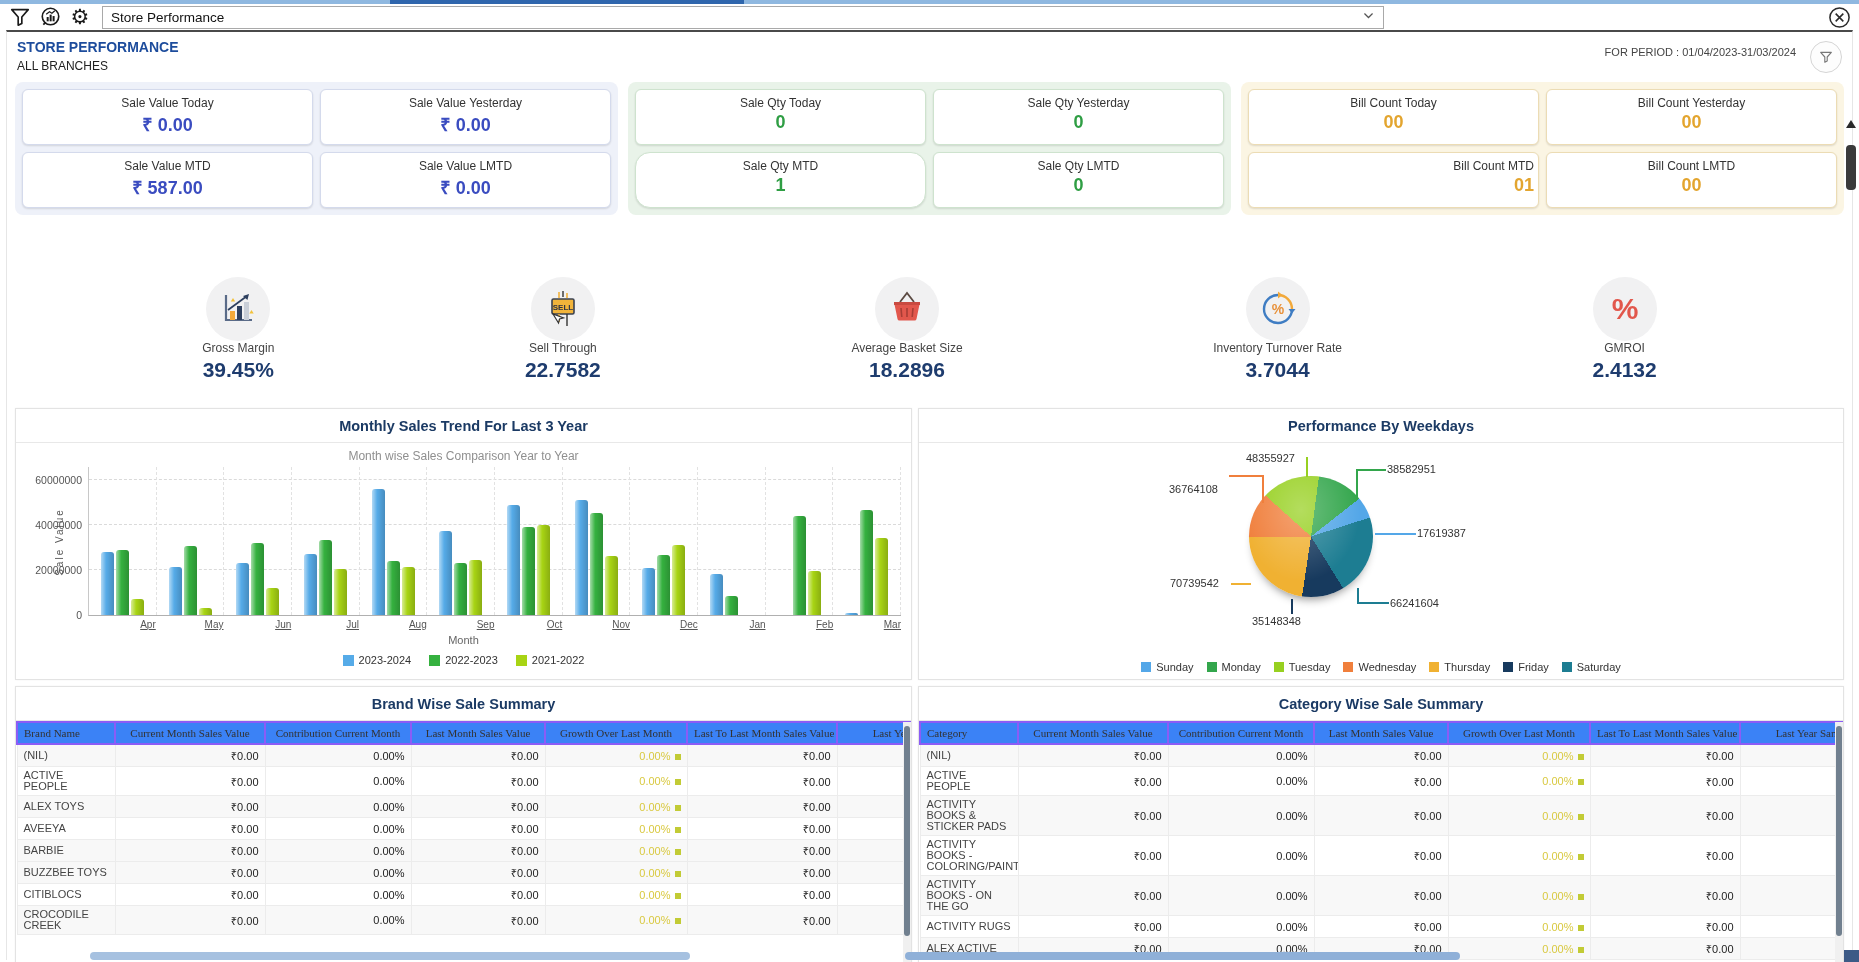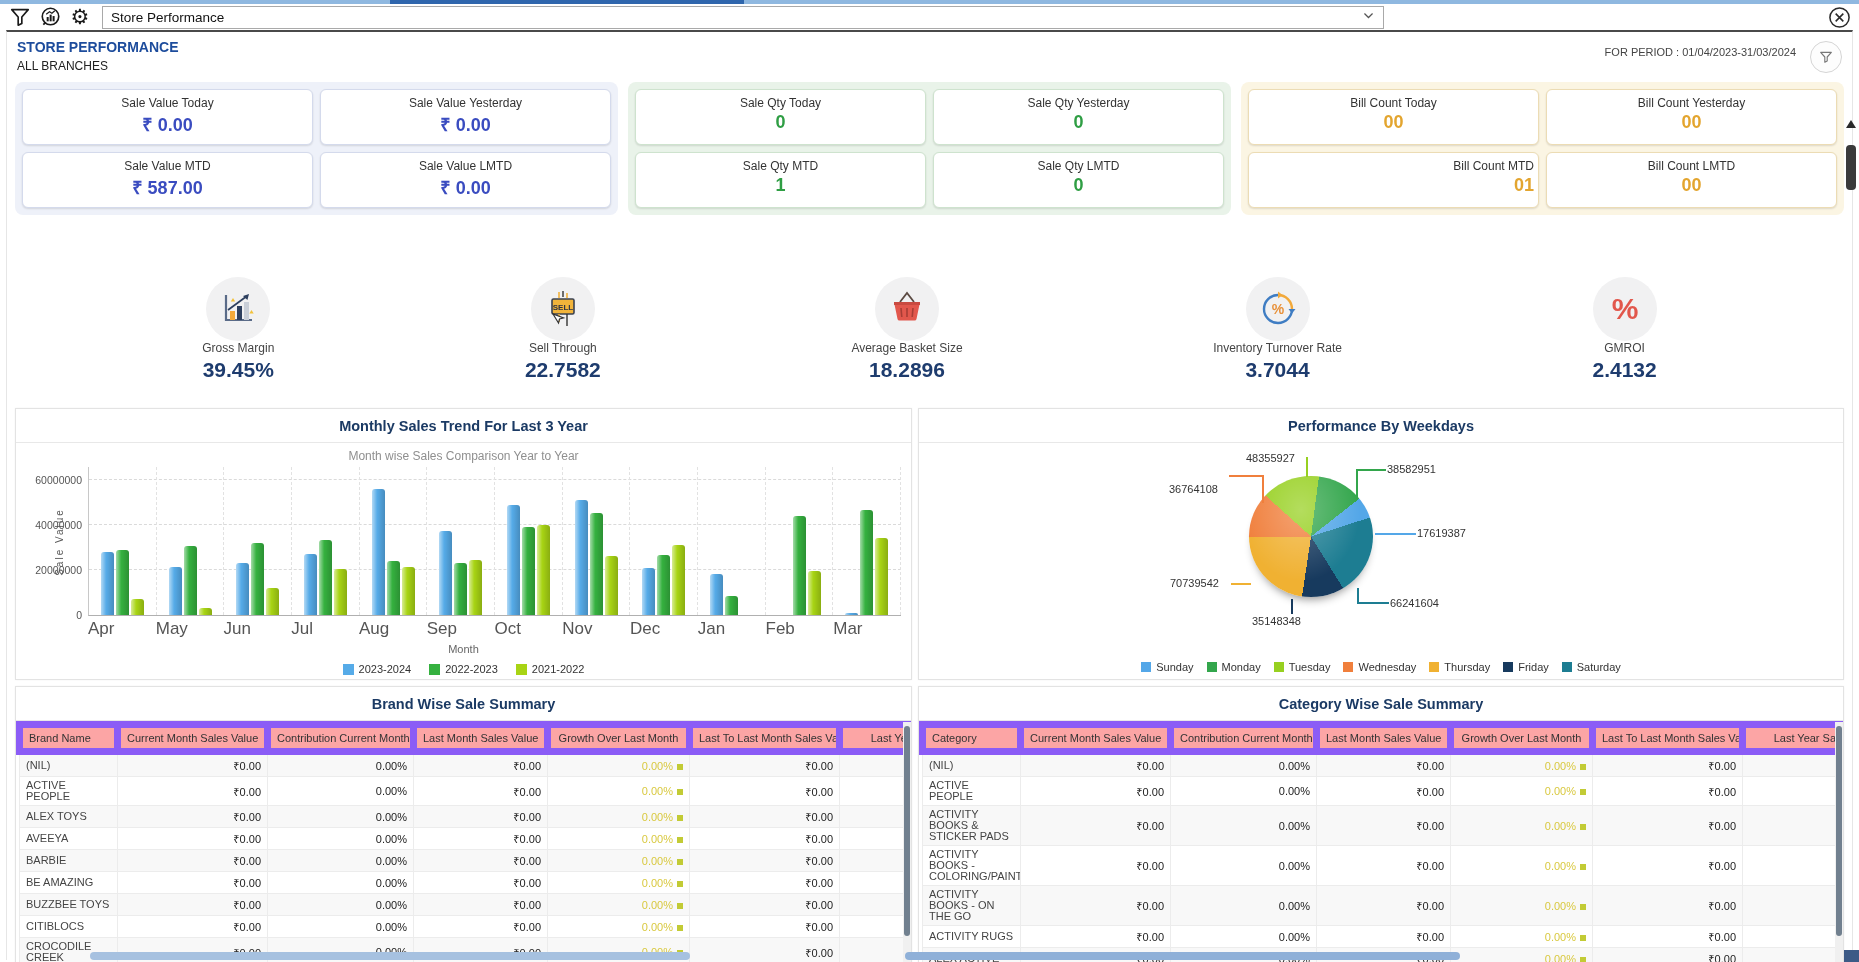--- a/index.html
+++ b/index.html
@@ -51,21 +51,21 @@
   .bar-area { position:relative; margin:2px 10px 0 72px; height:149px; }
   .plot { position:absolute; inset:0; border-bottom:1px solid #b0b0b0; border-left:1px solid #c8c8c8; }
   .gl { position:absolute; left:0; right:0; border-top:1px dashed #dadada; }
   .ytick { position:absolute; right:calc(100% + 7px); font-size:10.5px; color:#555; white-space:nowrap; }
   .y-title { position:absolute; left:-62px; top:50%; transform:translateY(-50%) rotate(-90deg);
              font-size:10px; letter-spacing:2px; color:#555; white-space:nowrap; }
   .clusters { position:absolute; inset:0; display:flex; }
   .cluster { flex:1; display:flex; align-items:flex-end; justify-content:center; gap:2px; border-right:1px dashed #e2e2e2; }
   .bar { width:13px; border-radius:3px 3px 0 0; }
   .x-labels { display:flex; margin:3px 10px 0 72px; }
-  .x-label { flex:1; text-align:left; font-size:17px; color:#555; }
+  .x-label { flex:1; text-align:right; font-size:10px; color:#555;text-decoration:underline; }
   .axis-title { text-align:center; font-size:11px; color:#666; margin-top:4px; }
   .legend { display:flex; justify-content:center; gap:18px; margin-top:8px; font-size:11px; color:#333; }
   .legend-item { display:flex; align-items:center; gap:5px; }
   .legend-swatch { width:11px; height:11px; }
   
   .pie-body { position:relative; height:237px; }
   .pie { position:absolute; left:330px; top:33px; width:124px; height:121px; border-radius:50%;
          box-shadow:0 7px 10px -5px rgba(0,0,0,.45); }
   .pie::before { content:''; position:absolute; inset:0; border-radius:50%;
                  background:radial-gradient(ellipse at 42% 28%, rgba(255,255,255,.28), rgba(255,255,255,0) 58%); }
@@ -79,22 +79,22 @@
   .pc-fri { left:333px; top:172px; } .cl-fri { left:372px; top:156px; width:2px; height:15px; }
   .pc-thu { left:251px; top:134px; } .cl-thu { left:312px; top:140px; width:20px; height:2px; }
   .pie-legend { position:absolute; left:0; right:0; top:210px; gap:13px; }
   .pie-legend .legend-swatch { width:10px; height:10px; }
   
   .tables-row { display:flex; gap:6px; padding:0 8px; margin-top:6px; height:300px; }
   .table-panel { overflow:hidden; position:relative; }
   #brandPanel { width:897px; flex:none; }
   #categoryPanel { flex:1; }
   table { border-collapse:collapse; table-layout:fixed; width:960px; font-size:11px; }
-  th { background:#fca5a5; font-weight:normal; color:#333; padding:4px 6px; border:7px solid #8b5cf6; text-align:center;
-       overflow:hidden; white-space:nowrap; }
+  th { background:#3b82f6; font-weight:normal; color:#333; padding:4px 6px; border:2px solid #8b5cf6; text-align:center;
+       overflow:hidden; white-space:nowrap;font-family:Liberation Serif, serif; }
   th.name-col { text-align:left; }
   td { padding:3px 6px; border:1px solid #ececec; text-align:right; color:#222; height:17px; overflow:hidden; }
   td.name { text-align:left; color:#444; line-height:11px; white-space:normal; max-height:24px; }
   tr.stripe td { background:#f8f8f8; }
   .growth-text { color:#d9c940; }
   .gdot { display:inline-block; width:6px; height:6px; background:#c2cb35; margin-left:4px; }
   .table-vscroll { position:absolute; right:0; top:35px; bottom:0; width:8px; background:#f0f0f0; }
   .table-vthumb { position:absolute; top:4px; left:1px; width:6px; height:210px; background:#71808f; border-radius:3px; }
   
   .hthumb { position:absolute; height:8px; border-radius:4px; background:#a6c1e0; bottom:2px; cursor:pointer; }
@@ -185,21 +185,21 @@
       </div>
       <div class="kpi-group" style="background: rgb(233, 243, 233);">
         <div class="kpi-card" style="border-color: rgb(206, 227, 206);">
           <div class="kpi-label">Sale Qty Today</div>
           <div class="kpi-value" style="color: rgb(47, 158, 68);">0</div>
         </div>
         <div class="kpi-card" style="border-color: rgb(206, 227, 206);">
           <div class="kpi-label">Sale Qty Yesterday</div>
           <div class="kpi-value" style="color: rgb(47, 158, 68);">0</div>
         </div>
-        <div class="kpi-card" style="border-color: rgb(206, 227, 206);">
+        <div class="kpi-card" style="border-color: rgb(206, 227, 206); border-radius: 15px;">
           <div class="kpi-label">Sale Qty MTD</div>
           <div class="kpi-value" style="color: rgb(47, 158, 68);">1</div>
         </div>
         <div class="kpi-card" style="border-color: rgb(206, 227, 206);">
           <div class="kpi-label">Sale Qty LMTD</div>
           <div class="kpi-value" style="color: rgb(47, 158, 68);">0</div>
         </div>
       </div>
       <div class="kpi-group" style="background: rgb(251, 245, 227);">
         <div class="kpi-card" style="border-color: rgb(236, 220, 180);">
@@ -521,29 +521,20 @@
             </tr>
             <tr class="stripe">
               <td class="name">BARBIE</td>
               <td>₹0.00</td>
               <td>0.00%</td>
               <td>₹0.00</td>
               <td><span class="growth-text">0.00%</span><span class="gdot"></span></td>
               <td>₹0.00</td>
               <td></td>
             </tr>
-            <tr>
-              <td class="name">BE AMAZING</td>
-              <td>₹0.00</td>
-              <td>0.00%</td>
-              <td>₹0.00</td>
-              <td><span class="growth-text">0.00%</span><span class="gdot"></span></td>
-              <td>₹0.00</td>
-              <td></td>
-            </tr>
             <tr class="stripe">
               <td class="name">BUZZBEE TOYS</td>
               <td>₹0.00</td>
               <td>0.00%</td>
               <td>₹0.00</td>
               <td><span class="growth-text">0.00%</span><span class="gdot"></span></td>
               <td>₹0.00</td>
               <td></td>
             </tr>
             <tr>

